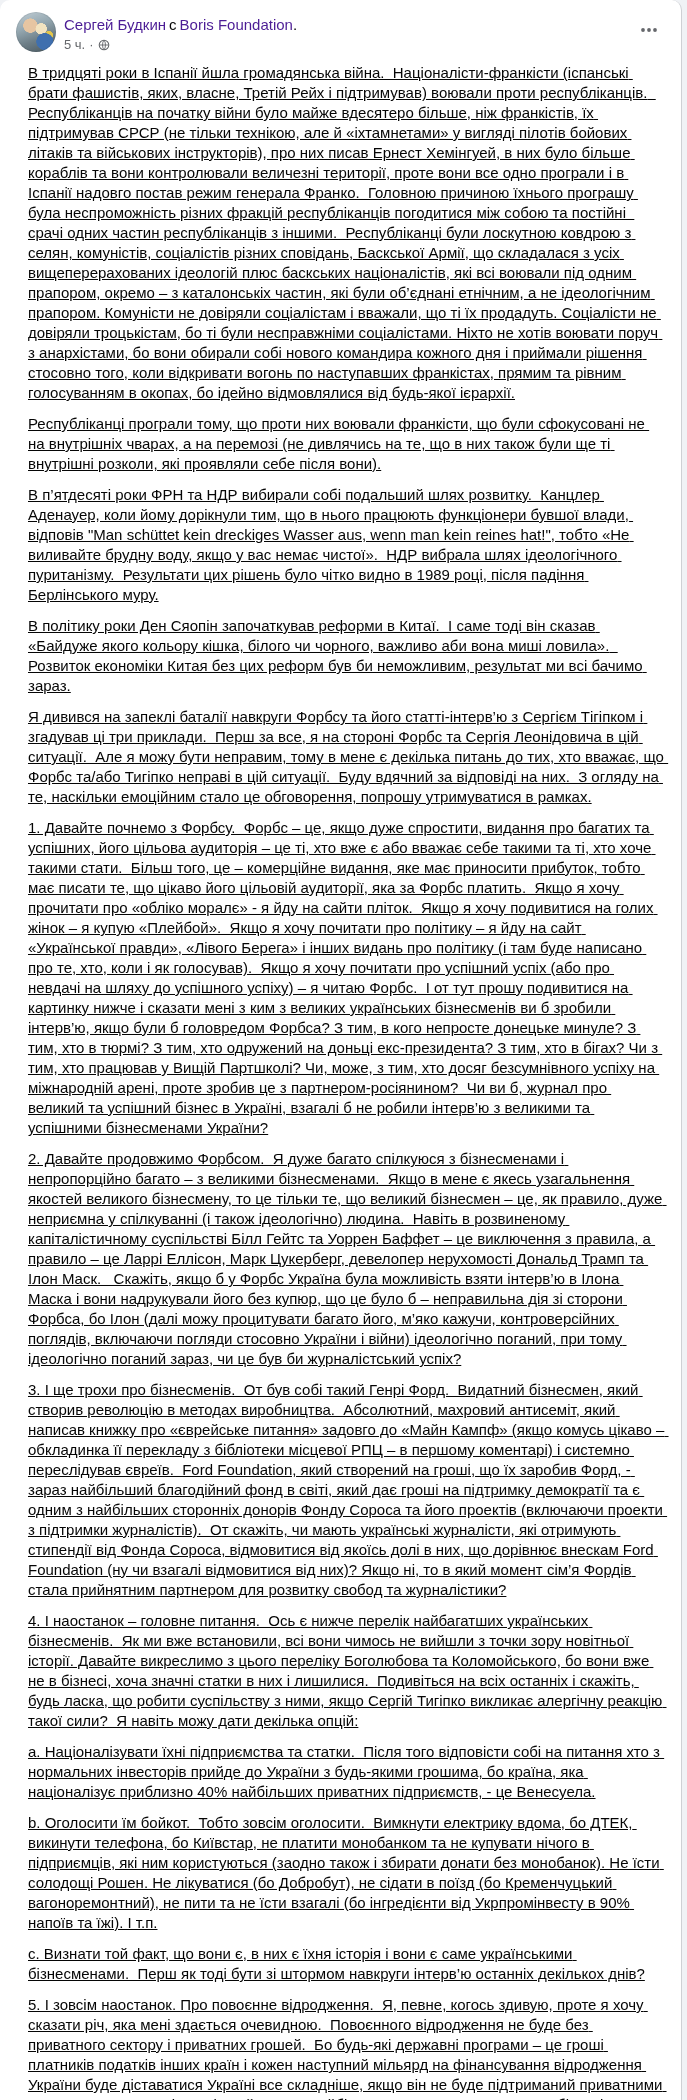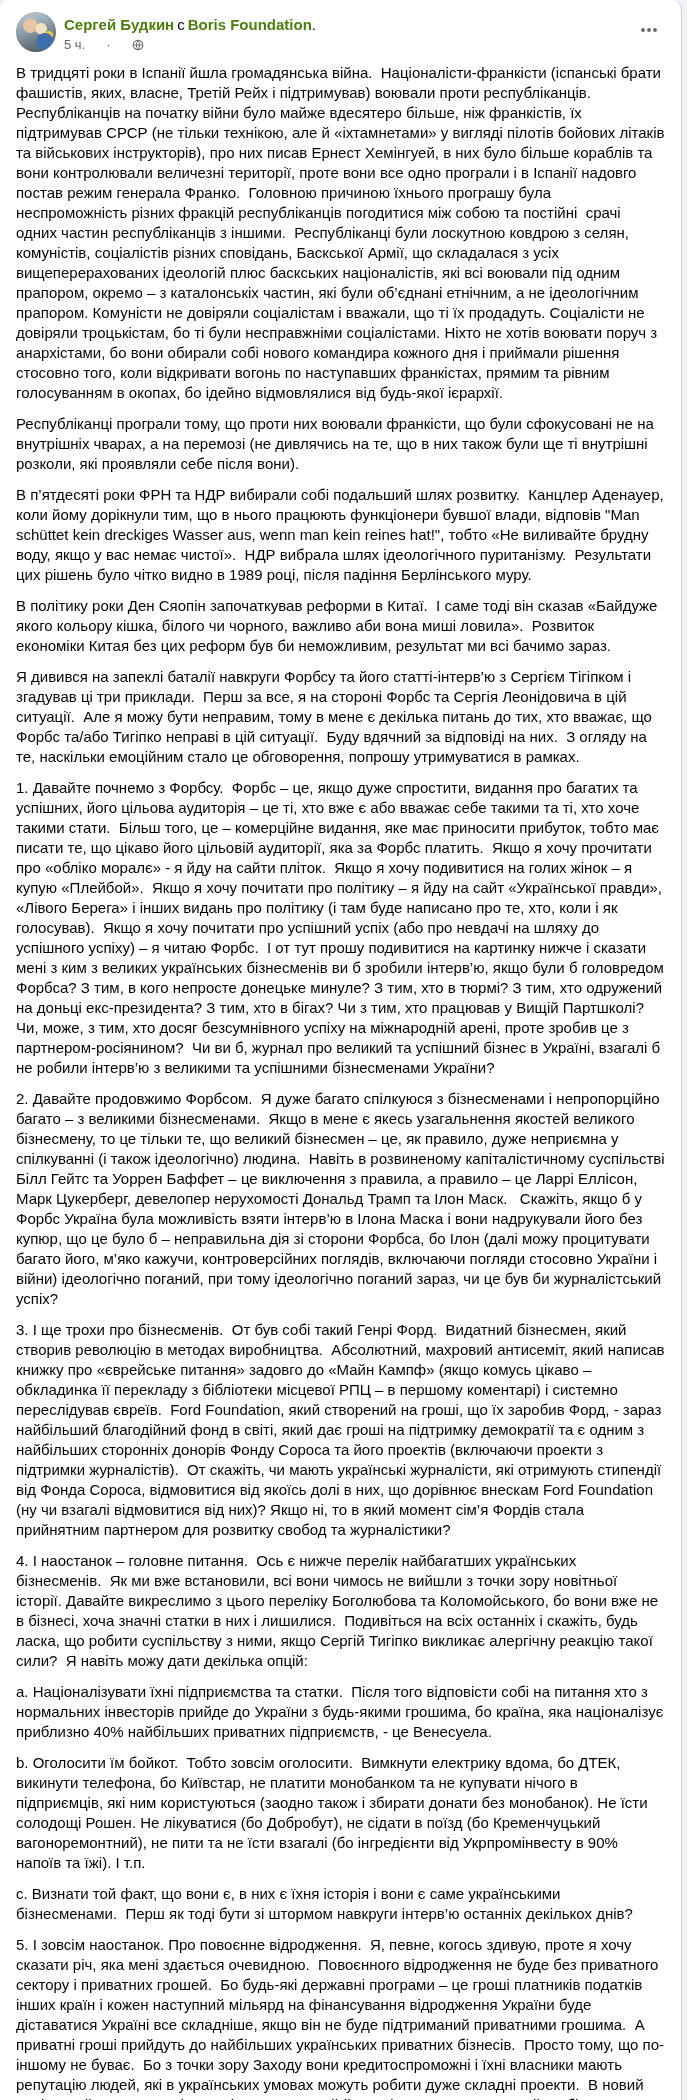--- a/index.html
+++ b/index.html
@@ -38,31 +38,31 @@
     box-shadow: inset 0 0 0 1px rgba(0,0,0,.08);
   }
   .head-text { margin-left:8px; flex:1; min-width:0; }
   .name-line {
     font-size:15px;
     line-height:19px;
     color:#050505;
     padding-top:3px;
   }
   .name-line a {
-    color:#4d7c0f;
+    color:#4c1d95;
     text-decoration:none;
-    font-weight:700;
+    font-weight:400;
     cursor:pointer;
   }
   .byline-connector { font-weight:400; margin:0 3px; color:#050505; }
   .byline-period { font-weight:400; color:#050505; }
   .meta-line {
     display:flex;
     align-items:center;
-    gap:21px;
+    gap:4px;
     margin-top:3px;
     font-size:13px;
     line-height:16px;
     color:#65676b;
   }
   .meta-line a { color:#65676b; text-decoration:none; cursor:pointer; }
   .globe { display:block; }
   .more-btn {
     width:32px; height:32px;
     border-radius:50%;
@@ -74,22 +74,23 @@
     margin-top:2px;
   }
   .post-text {
     padding:6px 16px 10px 16px;
     font-size:15px;
     line-height:20px;
     color:#050505;
     word-wrap:break-word;
   }
   .post-text p {
-    margin:0 0 11px 0;
+    margin:0 0 11px 12px;
     white-space:pre-wrap;
+    text-decoration:underline;
   }
   .post-text p:last-child { margin-bottom:4px; }
 </style>
 </head>
 <body>
 
 <div class="card">
 
   <div class="post-header">
     <div class="avatar" title=""></div>

